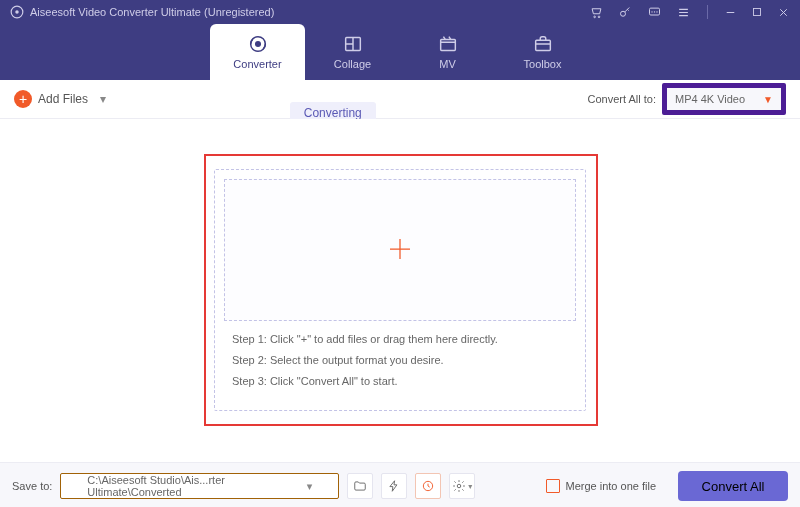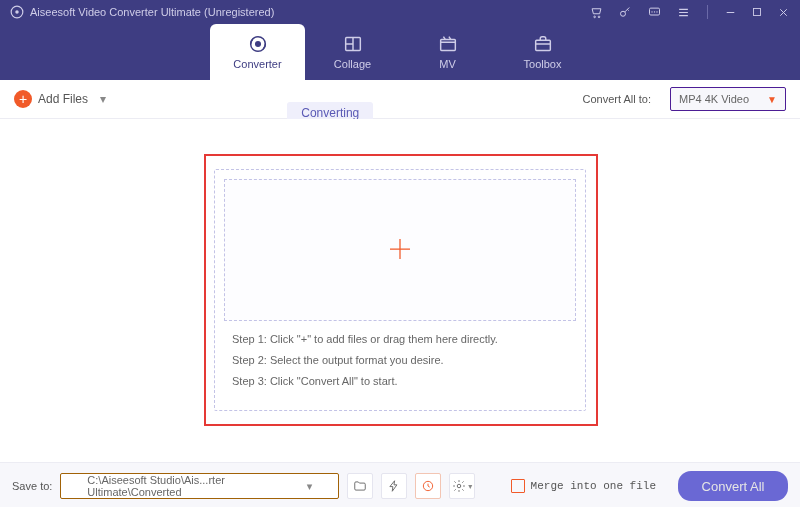--- a/index.html
+++ b/index.html
@@ -19,40 +19,40 @@
   .nav-tab .nav-ico { height:20px; display:flex; align-items:center; justify-content:center; }
 
   .toolbar { height:38px; background:#fff; border-bottom:1px solid #ececf3; display:flex; align-items:center; padding:0 14px; }
   .add-btn { display:flex; align-items:center; gap:6px; color:#555; cursor:pointer; }
   .plus-circle { width:18px; height:18px; border-radius:50%; background:#f15a29; display:flex; align-items:center; justify-content:center; color:#fff; font-size:14px; line-height:1; }
   .chev { margin-left:6px; color:#888; }
   .tool-spacer { flex:1; }
   .seg { display:flex; align-items:center; }
   .seg-btn { padding:4px 14px; border-radius:3px; color:#666; cursor:pointer;margin-top:28px; }
   .seg-btn.active { background:#efeffb; color:#5a59b5; }
-  .convert-all-to { display:flex; align-items:center; gap:19px; margin-left:auto; font-size:11px; color:#555; }
+  .convert-all-to { display:flex; align-items:center; gap:6px; margin-left:auto; font-size:11px; color:#555; }
   .convert-all-to label { }
-  .dropdown { background:#f7f7fb; border:1px solid #4c1d95; border-radius:2px; height:22px; display:flex; align-items:center; padding:0 8px; gap:18px; color:#666; cursor:pointer; }
+  .dropdown { background:#f7f7fb; border:5px solid #4c1d95; border-radius:2px; height:22px; display:flex; align-items:center; padding:0 8px; gap:18px; color:#666; cursor:pointer; }
   .dropdown .caret { color:#f15a29; font-size:10px; }
 
   .main { position:relative; height:calc(507px - 24px - 56px - 38px - 46px); background:#fff; }
   .highlight-box { position:absolute; left:204px; top:35px; width:390px; height:268px; border:2px solid #e53935; }
   .drop-outer { position:absolute; left:214px; top:50px; width:370px; height:240px; border:1px dashed #c3c3e6; border-radius:2px; }
   .drop-inner { position:absolute; left:224px; top:60px; width:350px; height:140px; border:1px dashed #c3c3e6; background:#fdfdff; display:flex; align-items:center; justify-content:center; cursor:pointer; }
   .big-plus { color:#f15a29; }
   .steps { position:absolute; left:232px; top:210px; width:340px; font-size:11px; color:#666; line-height:1.9; }
 
   .footer { height:46px; background:#f7f7fb; border-top:1px solid #ececf3; display:flex; align-items:center; padding:0 12px; gap:8px; font-size:11px; color:#555; }
   .save-select { background:#fff; border:1px solid #a16207; border-radius:2px; height:24px; display:flex; align-items:center; padding:0 26px; width:225px; color:#666; cursor:pointer; justify-content:space-between; }
   .foot-icon { width:24px; height:24px; border:1px solid #e5e5ef; background:#fff; border-radius:2px; display:flex; align-items:center; justify-content:center; cursor:pointer; color:#666; }
   .foot-icon.on { color:#f15a29; border-color:#f3c5b3; }
   .foot-spacer { flex:1; }
-  .merge { display:flex; align-items:center; gap:6px; color:#555; cursor:pointer;font-family:Liberation Mono, monospace; }
+  .merge { display:flex; align-items:center; gap:6px; color:#555; cursor:pointer; }
   .merge-box { width:12px; height:12px; border:1.5px solid #f15a29; border-radius:1px; }
-  .convert-btn { background:#6a68d4; color:#e5e5e5; border:none; border-radius:13px; height:30px; width:110px; font-size:13px; cursor:pointer; display:flex; align-items:center; justify-content:center; margin-left:14px; }
+  .convert-btn { background:#6a68d4; color:#000000; border:none; border-radius:4px; height:30px; width:110px; font-size:13px; cursor:pointer; display:flex; align-items:center; justify-content:center; margin-left:14px; }
 
   .sep-seg { margin:0 28px 0 0; }
 </style>
 </head>
 <body>
 
 <div class="titlebar">
   <span class="logo-icon">
     <svg width="14" height="14" viewBox="0 0 24 24">
         <circle cx="12" cy="12" r="10" fill="none" stroke="#cfcde8" stroke-width="2"></circle>

